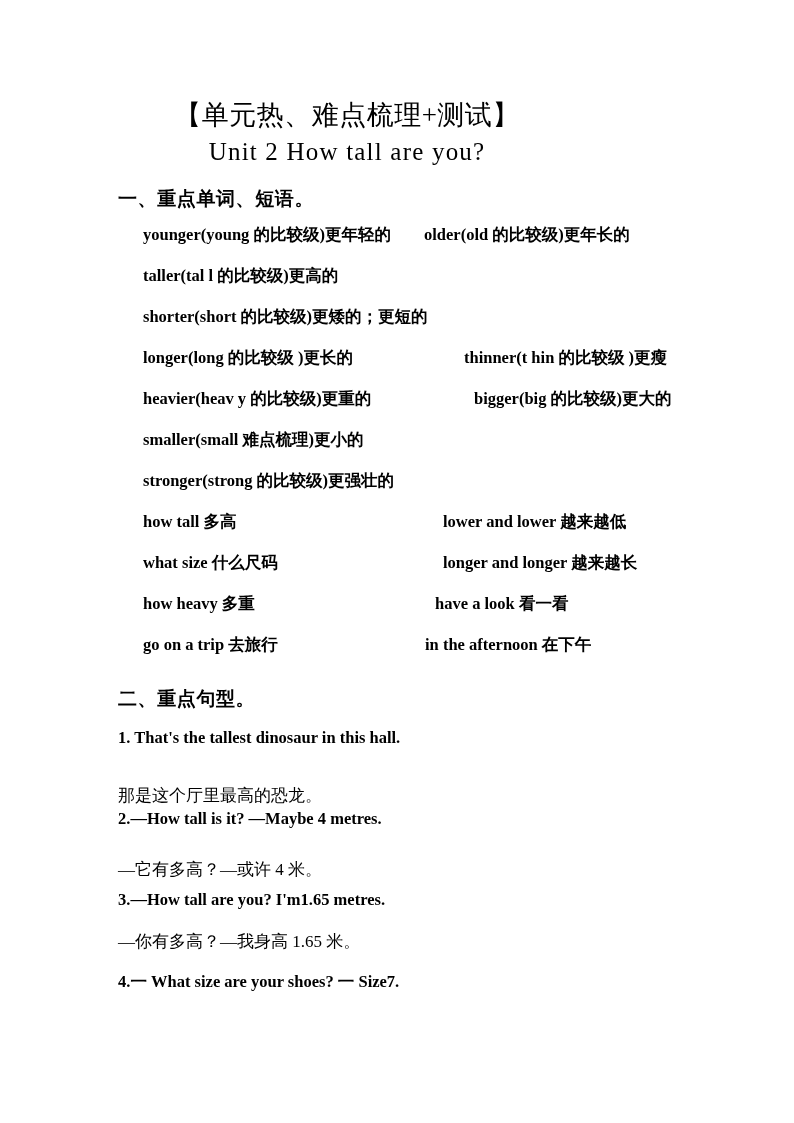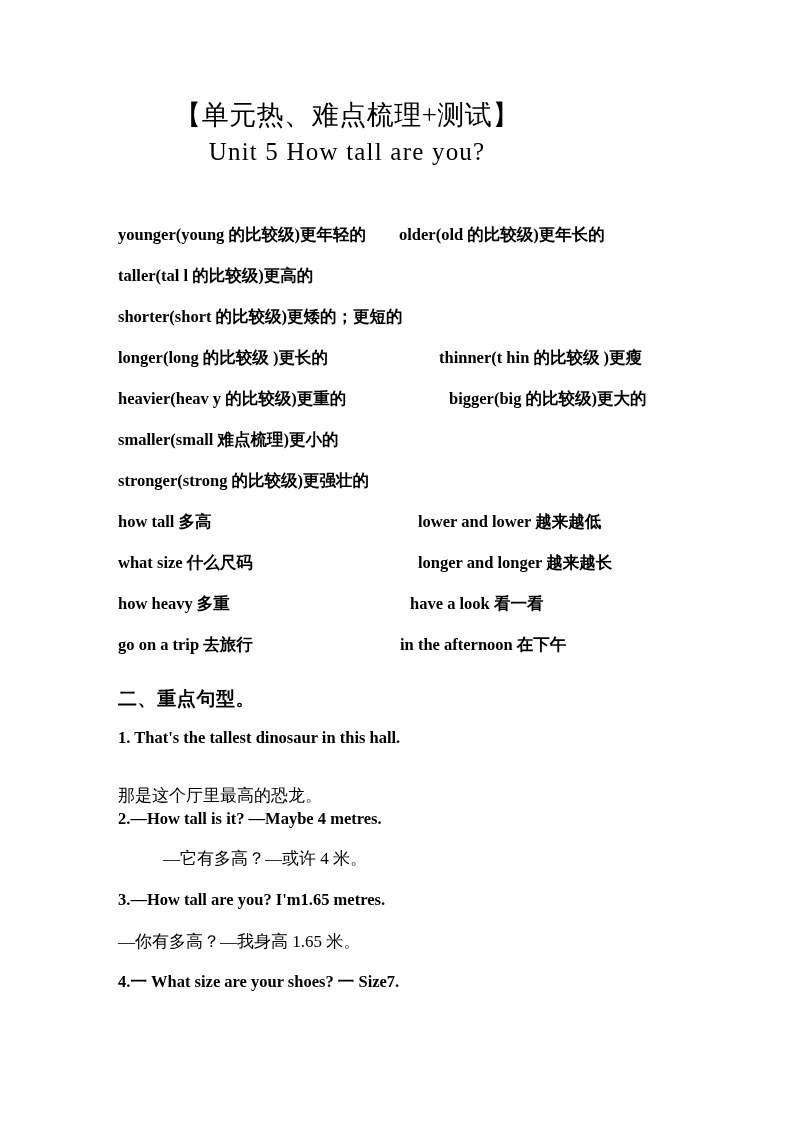--- a/index.html
+++ b/index.html
@@ -58,20 +58,21 @@
   }
   #heading-vocab { top: 186px; }
   #heading-patterns { top: 686px; }
 
   
   .vocab-list {
     position: absolute;
     left: 0;
     top: 224px;
     width: 656px;
+    padding-left: 25px;
   }
   .vocab-row {
     position: relative;
     height: 41px;
     white-space: nowrap;
   }
   .vocab-left {
     position: absolute;
     left: 118px;
     top: 0;
@@ -109,23 +110,24 @@
     white-space: nowrap;
   }
 </style>
 </head>
 <body>
 
 <div class="page">
 
   <div class="title-block">
     <div class="title-main">【单元热、难点梳理+测试】</div>
-    <div class="title-sub">Unit 5 How tall are you?</div>
+    <div class="title-sub">Unit 2 How tall are you?</div>
   </div>
 
+  <div class="section-heading" id="heading-vocab">一、重点单词、短语。</div>
 
   <div class="vocab-list" id="vocab-list">
       <div class="vocab-row">
         <span class="vocab-left">younger(young 的比较级)更年轻的</span>
         <span class="vocab-right" style="left: 399px;">older(old 的比较级)更年长的</span>
       </div>
       <div class="vocab-row">
         <span class="vocab-left">taller(tal l 的比较级)更高的</span>
       </div>
       <div class="vocab-row">
@@ -162,19 +164,19 @@
         <span class="vocab-right" style="left: 400px;">in the afternoon 在下午</span>
       </div>
     </div>
 
   <div class="section-heading" id="heading-patterns">二、重点句型。</div>
 
   <div class="pattern-list" id="pattern-list">
       <div class="pattern-en" style="top: 0px;">1. That's the tallest dinosaur in this hall.</div>
       <div class="pattern-cn" style="top: 56px;">那是这个厅里最高的恐龙。</div>
       <div class="pattern-en" style="top: 81px;">2.—How tall is it?  —Maybe 4 metres.</div>
-      <div class="pattern-cn" style="top: 119px; margin-left: 45px;">—它有多高？—或许 4 米。</div>
+      <div class="pattern-cn" style="top: 130px;">—它有多高？—或许 4 米。</div>
       <div class="pattern-en" style="top: 162px;">3.—How tall are you? I'm1.65 metres.</div>
       <div class="pattern-cn" style="top: 202px;">—你有多高？—我身高 1.65 米。</div>
       <div class="pattern-en" style="top: 243px;">4.一 What size are your shoes?  一 Size7.</div>
     </div>
 
 </div>
 
 </body></html>

